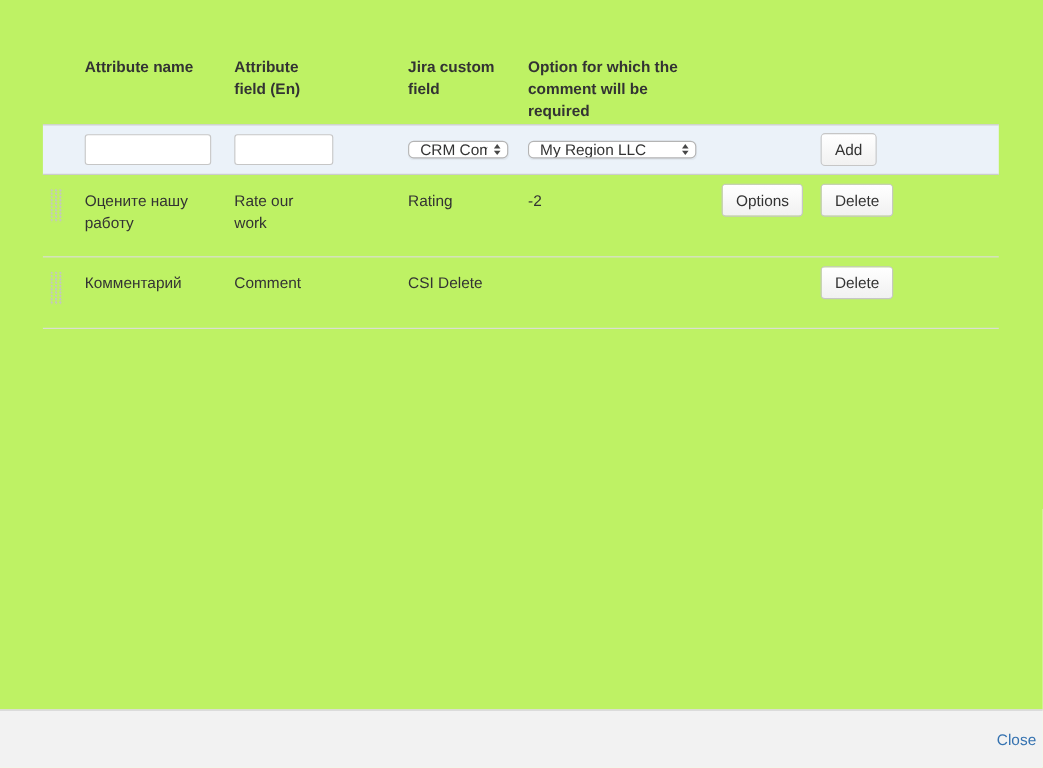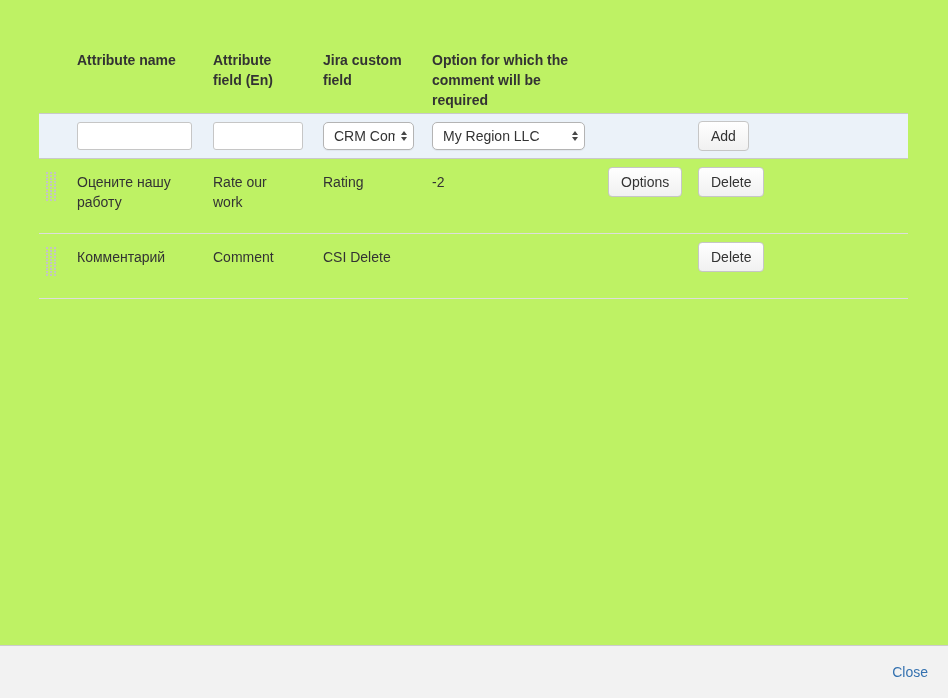--- a/index.html
+++ b/index.html
@@ -19,21 +19,21 @@
   .dlg-title { font-size:20px; font-weight:normal; color:#333; }
 
   
   .dlg-body { flex:1 1 auto; background:#bef264; overflow:hidden; }
   .tbl { margin:50px 0 0 39px; width:869px; font-size:14px; }
 
   .c { flex:0 0 auto; }
   .c-handle { width:38px; }
   .c1 { width:136px; padding-right:26px; }
   .c2 { width:110px; padding-right:28px; }
-  .c3 { width:109px; padding-right:20px; }
+  .c3 { width:109px; padding-right:20px;margin-left:48px; }
   .c4 { width:176px; padding-right:32px; }
   .c5 { width:90px; }
   .c6 { flex:1 1 auto; }
 
   .thead { display:flex; min-height:63px; font-weight:bold; line-height:20px; }
 
   .row-new {
     display:flex; align-items:center; height:46px;
     background:#ebf2f9; border-top:1px solid #c9c9c9; border-bottom:1px solid #c9c9c9;
   }
@@ -50,42 +50,42 @@
 
   input.txt-input {
     height:28px; border:1px solid #c6c6c6; border-radius:3px;
     background:#fff; padding:0 6px; font:inherit; color:#333;
   }
   .inp1 { width:115px; }
   .inp2 { width:90px; }
 
   .select {
     display:inline-flex; align-items:center; justify-content:space-between;
-    height:28px; background:#fff; border:1px solid #b4b4b4; border-radius:5px;
+    height:16px; background:#fff; border:1px solid #b4b4b4; border-radius:5px;
     padding:0 6px 0 10px; cursor:pointer; box-shadow:0 1px 1px rgba(0,0,0,0.05);
     white-space:nowrap; overflow:hidden;
   }
   .sel1 { width:91px; }
   .sel2 { width:153px; }
   .sel-label { overflow:hidden; text-overflow:clip; white-space:nowrap; }
   .arrows { display:flex; flex-direction:column; align-items:center; gap:2px; margin-left:6px; flex:0 0 auto; }
   .tri-up { width:0; height:0; border-left:3.5px solid transparent; border-right:3.5px solid transparent; border-bottom:4.5px solid #474747; }
   .tri-down { width:0; height:0; border-left:3.5px solid transparent; border-right:3.5px solid transparent; border-top:4.5px solid #474747; }
 
   .btn {
     height:30px; padding:0 12px; font:inherit; color:#333;
     background:linear-gradient(#ffffff, #f1f1f1);
     border:1px solid #c6c6c6; border-radius:4px; cursor:pointer;
   }
   .row .btn { margin-top:-5px; }
 
   
   .dlg-footer {
     height:53px; flex:0 0 53px; background:#f2f2f2; border-top:1px solid #cccccc;
-    display:flex; align-items:center; justify-content:flex-end; padding:0 20px;
+    display:flex; align-items:center; justify-content:flex-end; padding:0 6px;
   }
   .close-link { color:#3572b0; font-size:14px; text-decoration:none; cursor:pointer; }
 </style>
 </head>
 <body>
 
 <div class="dialog">
 
 
   <div class="dlg-body">

